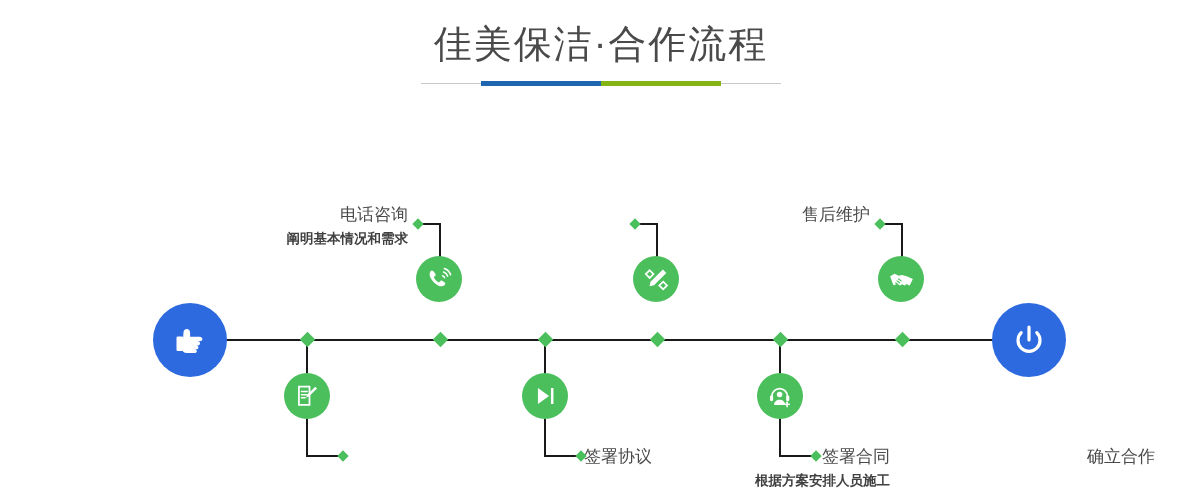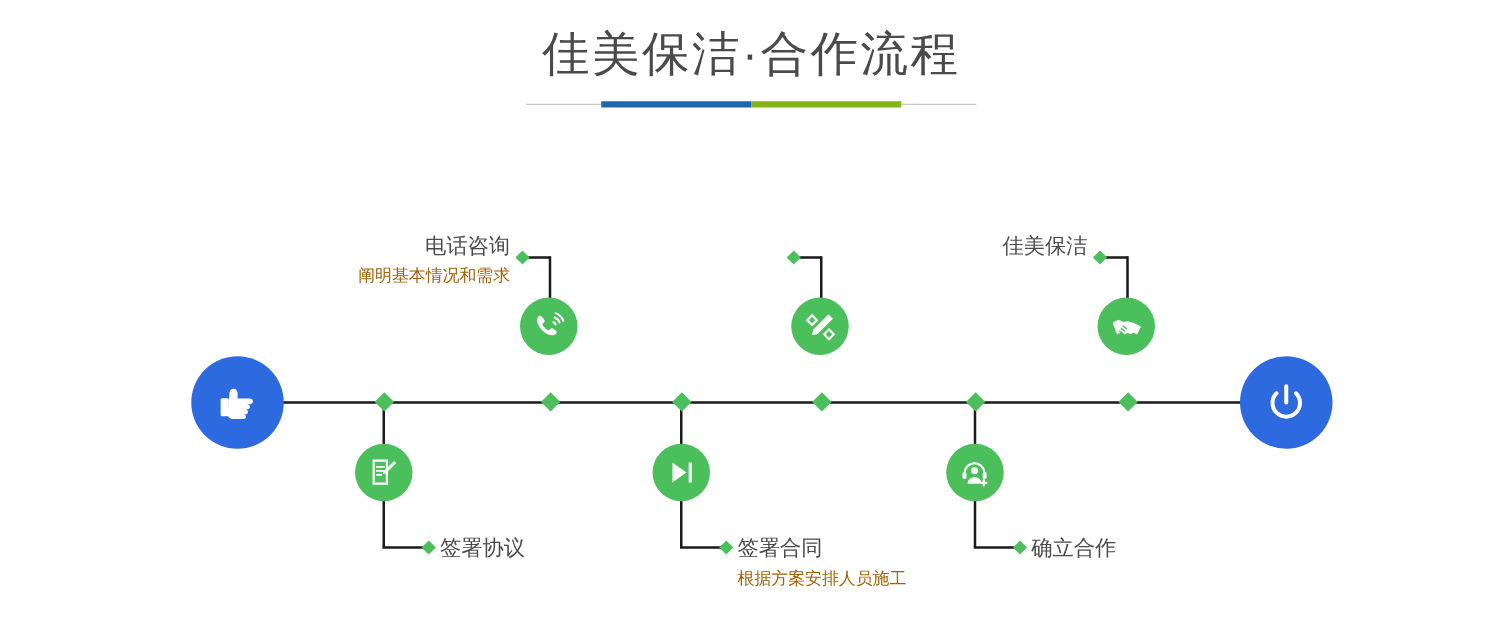--- a/index.html
+++ b/index.html
@@ -72,21 +72,21 @@
     font-size: 15px;
     font-weight: normal;
     color: #8d8d8d;
     letter-spacing: 1px;
   }
 
   
   .timeline {
     position: absolute;
     left: 0;
-    top: 0;
+    top: 18px;
     width: 1202px;
     height: 358px;
   }
   .axis-line {
     position: absolute;
     left: 190px;
     top: 321px;
     width: 840px;
     height: 2px;
     background: #1a1a1a;
@@ -152,27 +152,27 @@
     font-size: 17px;
     font-weight: normal;
     color: #4a4a4a;
     line-height: 1.25;
     white-space: nowrap;
   }
   .label-block .lab-desc {
     margin: 0;
     padding-top: 5px;
     font-size: 13.5px;
-    font-weight: normal;
-    color: #a16207;
+    font-weight: bold;
+    color: #404040;
     line-height: 1.3;
     white-space: nowrap;
   }
   .label-block.align-right { text-align: right; }
-  .label-block.align-left  { text-align: left; }
+  .label-block.align-left  { text-align: right; }
 </style>
 </head>
 <body>
 
 <div id="page">
 
   <div class="header">
     <h1 class="page-title">佳美保洁·合作流程</h1>
     <div class="divider">
       <div class="rule"></div>
@@ -278,21 +278,21 @@
     <div class="diamond small" style="left:876px; top:202px;"></div>
     <div class="node-icon" style="left:878px; top:238px;">
       <span>
         <svg width="27" height="27" viewBox="0 0 28 28">
           <path fill="#ffffff" d="M2.2 10.6l4.6-2.6 4.4 2.0 3.2-0.6 5.0 1.2 6.4 3.0-3.4 6.8-3.0-1.8-2.0 1.6-2.6-1.2-2.4 1.2-2.8-1.6-4.0 1.4z"></path>
           <path d="M11.0 13.4l2.6 2.0M9.4 15.4l2.6 2.0M8.0 17.6l2.2 1.6" fill="none" stroke="#4cbf5d" stroke-width="1.2" stroke-linecap="round"></path>
         </svg>
       </span>
     </div>
     <div class="label-block align-right" style="left:620px; top:186px; width:250px;">
-      <p class="lab-title">佳美保洁</p>
+      <p class="lab-title">售后维护</p>
     </div>
 
     <div class="diamond" style="left:775px; top:316px;"></div>
     <div class="connector-v" style="left:779px; top:322px; height:116px;"></div>
     <div class="connector-h" style="left:779px; top:437px; width:36px;"></div>
     <div class="diamond small" style="left:812px; top:434px;"></div>
     <div class="node-icon" style="left:757px; top:355px;">
       <span>
         <svg width="26" height="26" viewBox="0 0 28 28">
           <path d="M5.2 14.4a8.4 8.4 0 0 1 16.8 0" fill="none" stroke="#ffffff" stroke-width="1.8" stroke-linecap="round"></path>

